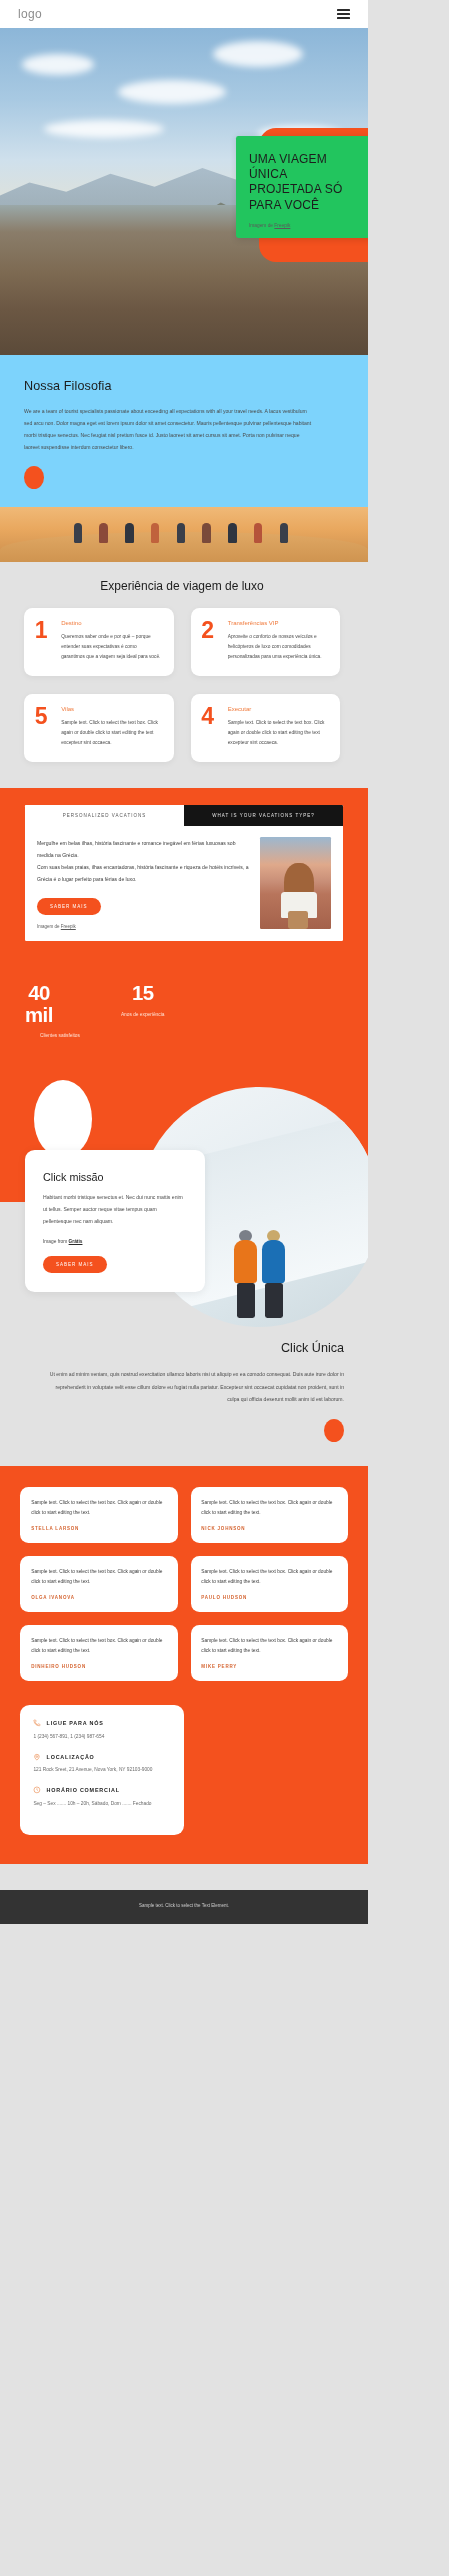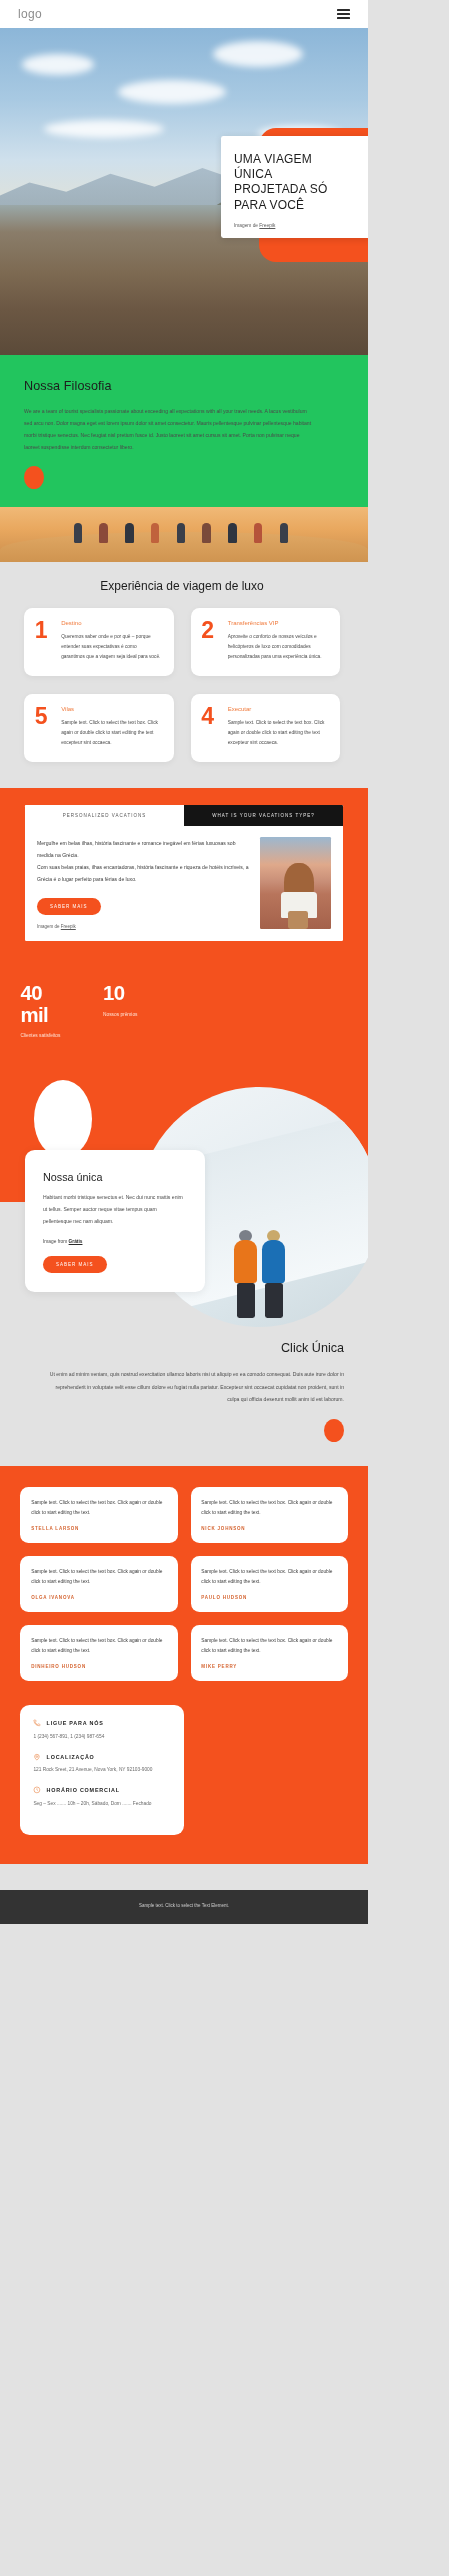--- a/index.html
+++ b/index.html
@@ -38,37 +38,37 @@
     background:linear-gradient(to bottom,#a9bccb,#8fa2ae);
     clip-path:polygon(0 60%,8% 42%,18% 55%,30% 30%,42% 48%,55% 22%,68% 45%,80% 32%,92% 50%,100% 38%,100% 100%,0 100%);
     opacity:.85;
   }
   .ridge-mid {
     position:absolute; left:0; right:0; top:48%; height:30%;
     background:linear-gradient(to bottom,#7f8a82,#6d6352);
     clip-path:polygon(0 55%,10% 35%,22% 52%,34% 25%,48% 45%,60% 18%,72% 40%,86% 28%,100% 45%,100% 100%,0 100%);
   }
   .hero-card {
-    position:absolute; left:221px; top:108px; width:150px;
-    background:#ffffff; border-radius:2.4px 2.4px 2.4px 2.4px; padding:15.6px 13px 10.8px 13px; z-index:3;
+    position:absolute; left:236px; top:108px; width:150px;
+    background:#22c55e; border-radius:2.4px 2.4px 2.4px 2.4px; padding:15.6px 13px 10.8px 13px; z-index:3;
     box-shadow:0 1.2px 7.2px rgba(0,0,0,.12);
   }
   .hero-orange {
     position:absolute; left:259px; top:100px; width:149px; height:134px;
     background:#f4511e; border-radius:17px; z-index:2;
   }
   .hero-title {
     font-size:12px; line-height:1.28; letter-spacing:0.2px;
     color:#1d1d1d; font-weight:400;
   }
   .hero-credit { margin-top:9.6px; font-size:4.8px; color:#5a5a5a; }
   .hero-credit a { color:#5a5a5a; text-decoration:underline; }
 
   
-  .philosophy { padding:24px 24px 18px 24px; background:#22c55e; }
+  .philosophy { padding:24px 24px 18px 24px; background:#7dd3fc; }
   .h2 { font-size:12.6px; font-weight:400; color:#1d1d1d; letter-spacing:0.1px; }
   .philosophy p {
     margin-top:13px; font-size:5.1px; line-height:2.35; color:#4a4a4a; max-width:288px;
   }
   .dot-orange {
     margin-top:12px; width:20px; height:23px; border-radius:50%; background:#f4511e;
   }
 
   
   .desert {
@@ -124,21 +124,21 @@
   .vp-shirt {
     position:absolute; left:30%; top:60%; width:50%; height:28%;
     background:#f2f1ec; border-radius:3.6px 3.6px 1.2px 1.2px;
   }
   .vp-bag {
     position:absolute; left:40%; top:80%; width:28%; height:20%;
     background:#b98a5d; border-radius:2.4px;
   }
 
   
-  .stats { background:#f4511e; padding:21.6px 20.4px 18px 20.4px; }
+  .stats { background:#f4511e; padding:21.6px 20.4px 18px 20.4px;text-align:center; }
   .stats-grid { display:grid; grid-template-columns:repeat(4,1fr); gap:3.6px; }
   .stat-num { font-size:20.4px; font-weight:700; color:#fff; line-height:1.05; letter-spacing:-0.6px; }
   .stat-label { margin-top:7.2px; font-size:4.8px; color:#ffe2d5; }
   .stat:first-child .stat-num { max-width:37px; }
 
   
   .snow-band { background:#f4511e; position:relative; height:146px; }
   .white-egg {
     position:absolute; left:34px; top:24px; width:58px; height:78px;
     border-radius:50%; background:#fff;
@@ -332,22 +332,22 @@
     </div>
   </div>
 
   <div class="stats">
     <div class="stats-grid">
       <div class="stat">
         <div class="stat-num">40 mil</div>
         <div class="stat-label">Clientes satisfeitos</div>
       </div>
       <div class="stat">
-        <div class="stat-num">10</div>
-        <div class="stat-label">Nossos prêmios</div>
+        <div class="stat-num">15</div>
+        <div class="stat-label">Anos de experiência</div>
       </div>
     </div>
   </div>
 
   <div class="snow-band">
     <div class="white-egg"></div>
     <div class="snow-circle">
       <div class="snow-slope"></div>
       <div class="hiker" style="left:95px;">
         <div class="head" style="background:#7a7f88;"></div>
@@ -357,21 +357,21 @@
       <div class="hiker" style="left:123px;">
         <div class="head" style="background:#c9a96a;"></div>
         <div class="coat" style="background:#1b6fb5;"></div>
         <div class="legs"></div>
       </div>
     </div>
   </div>
 
   <div class="mission-wrap">
     <div class="mission-card">
-      <h3>Nossa única</h3>
+      <h3>Click missão</h3>
       <p>Habitant morbi tristique senectus et. Nec dui nunc mattis enim ut tellus. Semper auctor neque vitae tempus quam pellentesque nec nam aliquam.</p>
       <div class="mission-credit">
         <span>Image from </span><a href="#">Grátis</a>
       </div>
       <button class="btn-orange">SABER MAIS</button>
     </div>
   </div>
 
   <div class="unique">
     <h2>Click Única</h2>

